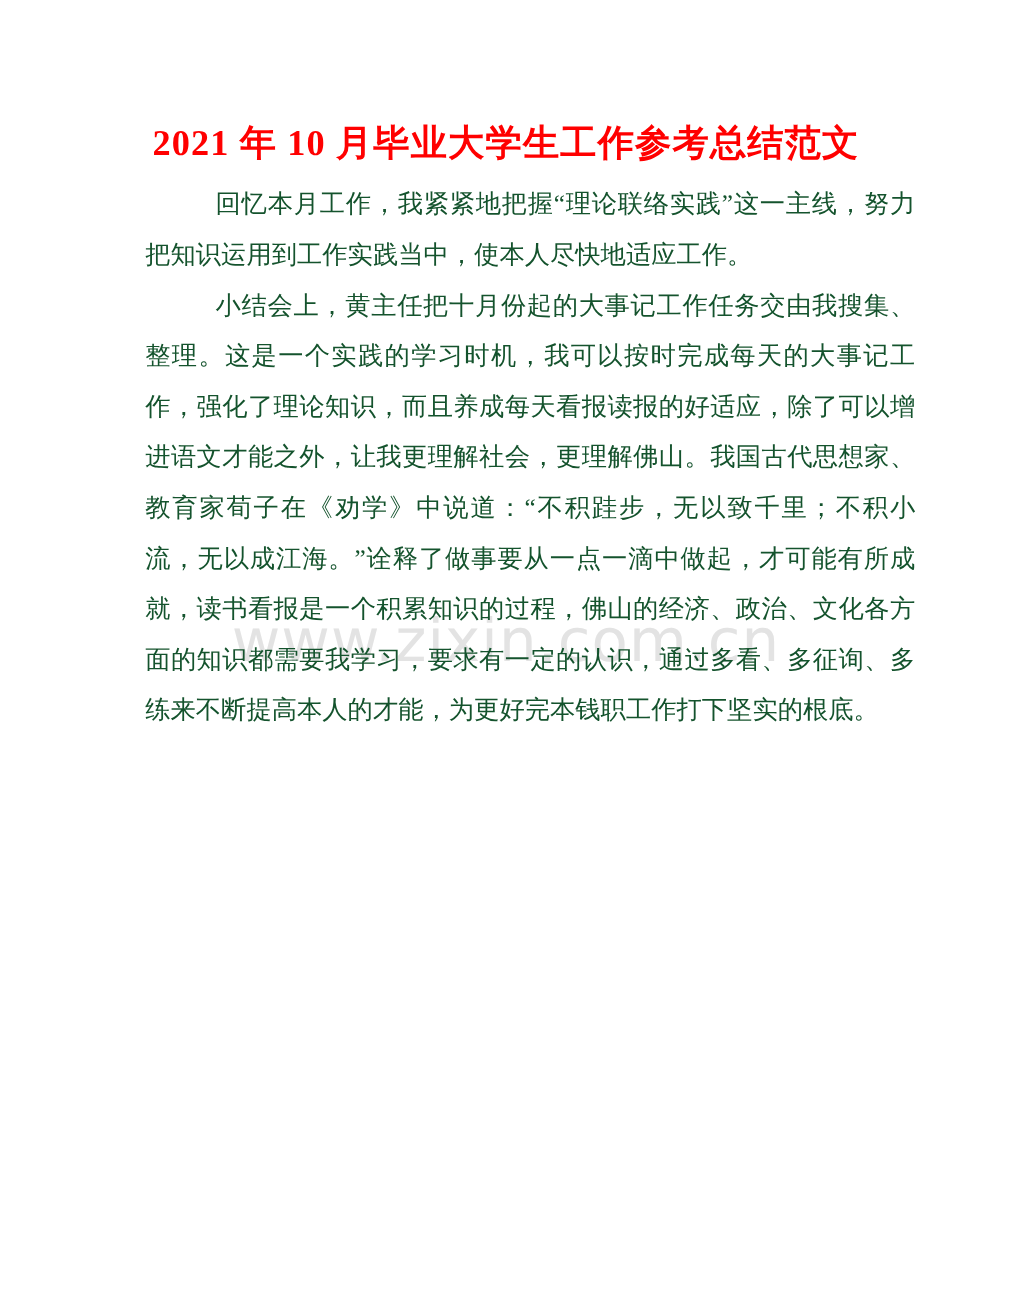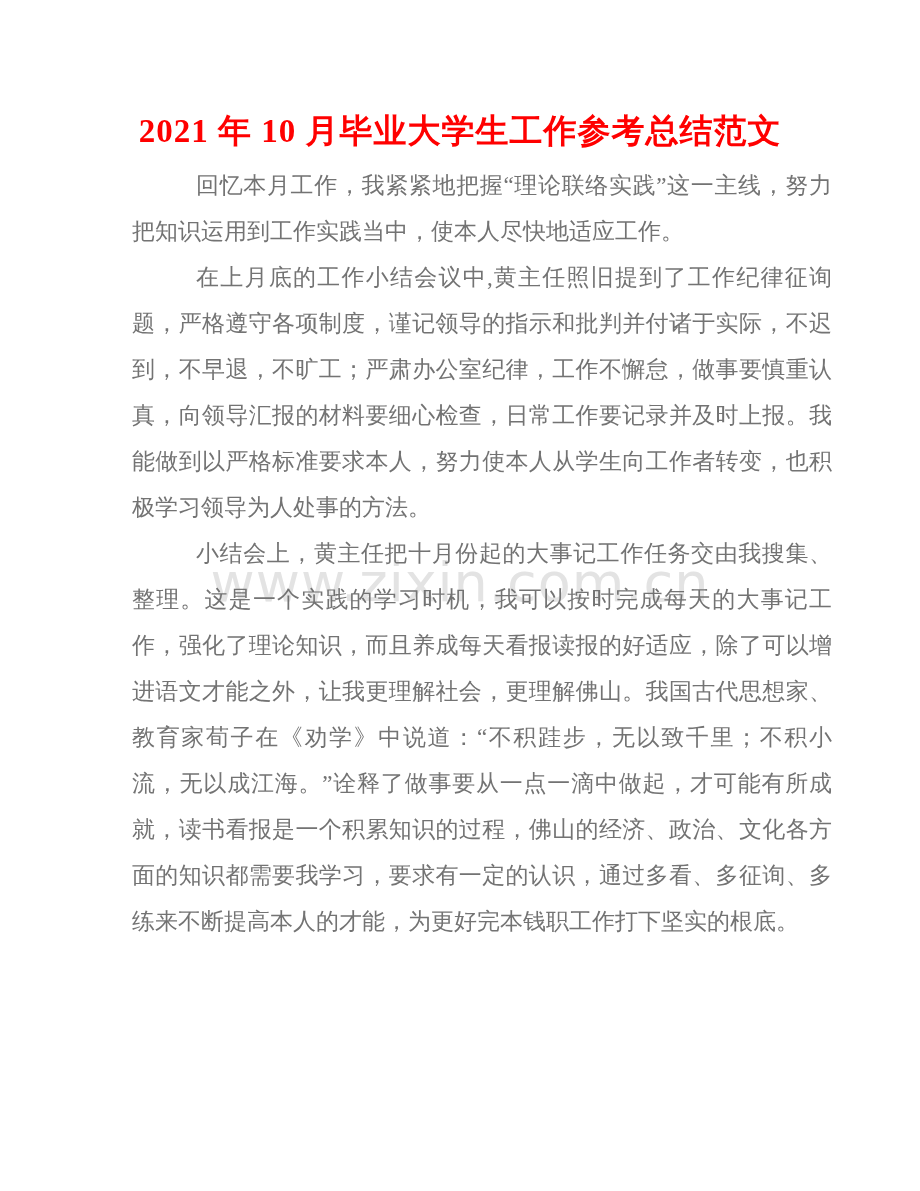--- a/index.html
+++ b/index.html
@@ -40,21 +40,21 @@
     letter-spacing: 1px;
     white-space: nowrap;
     user-select: none;
     text-align: right;
   }
   .doc-body {
     position: relative;
     z-index: 2;
     margin: 9px 88px 0 132px;
     width: 700px;
-    color: #737373;
+    color: #14532d;
     font-size: 23px;
     line-height: 46px;
     text-align: justify;
   }
   .doc-body p {
     margin: 0;
     padding: 0;
     text-indent: 64px;
   }
 </style>
@@ -62,17 +62,16 @@
 <body>
 
 <div class="page">
 
   <h1 class="doc-title">2021 年 10 月毕业大学生工作参考总结范文</h1>
 
   <div class="watermark">www.zixin.com.cn</div>
 
   <div class="doc-body">
     <p>回忆本月工作，我紧紧地把握“理论联络实践”这一主线，努力把知识运用到工作实践当中，使本人尽快地适应工作。</p>
-    <p>在上月底的工作小结会议中,黄主任照旧提到了工作纪律征询题，严格遵守各项制度，谨记领导的指示和批判并付诸于实际，不迟到，不早退，不旷工；严肃办公室纪律，工作不懈怠，做事要慎重认真，向领导汇报的材料要细心检查，日常工作要记录并及时上报。我能做到以严格标准要求本人，努力使本人从学生向工作者转变，也积极学习领导为人处事的方法。</p>
     <p>小结会上，黄主任把十月份起的大事记工作任务交由我搜集、整理。这是一个实践的学习时机，我可以按时完成每天的大事记工作，强化了理论知识，而且养成每天看报读报的好适应，除了可以增进语文才能之外，让我更理解社会，更理解佛山。我国古代思想家、教育家荀子在《劝学》中说道：“不积跬步，无以致千里；不积小流，无以成江海。”诠释了做事要从一点一滴中做起，才可能有所成就，读书看报是一个积累知识的过程，佛山的经济、政治、文化各方面的知识都需要我学习，要求有一定的认识，通过多看、多征询、多练来不断提高本人的才能，为更好完本钱职工作打下坚实的根底。</p>
   </div>
 
 </div>
 
 </body></html>

